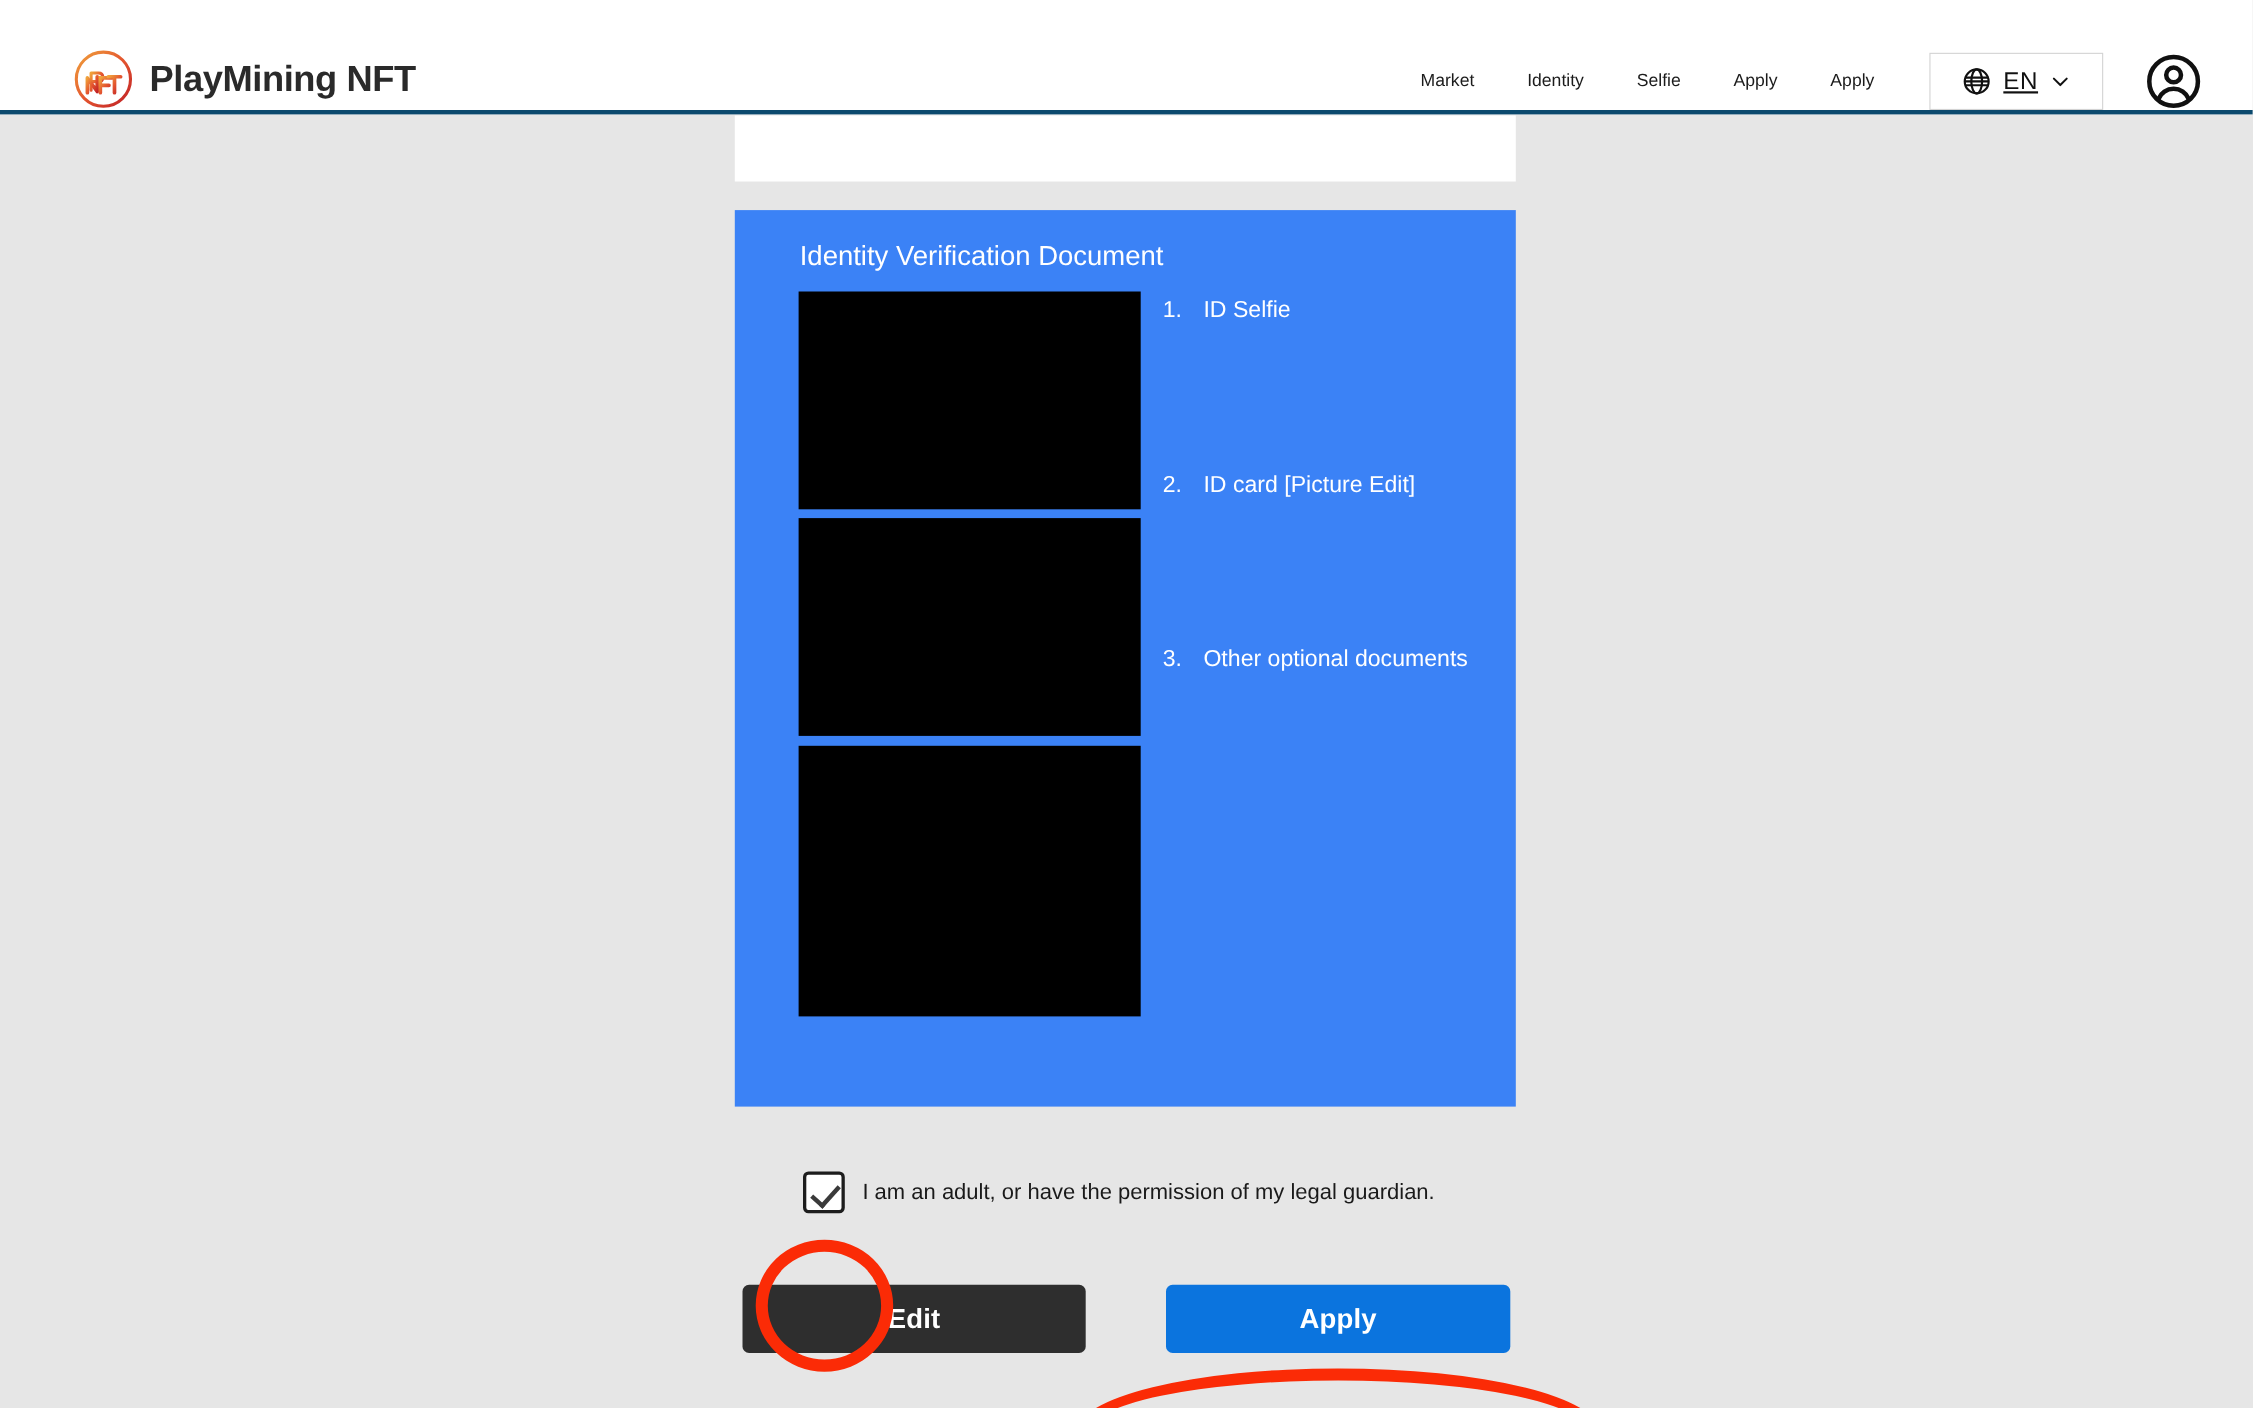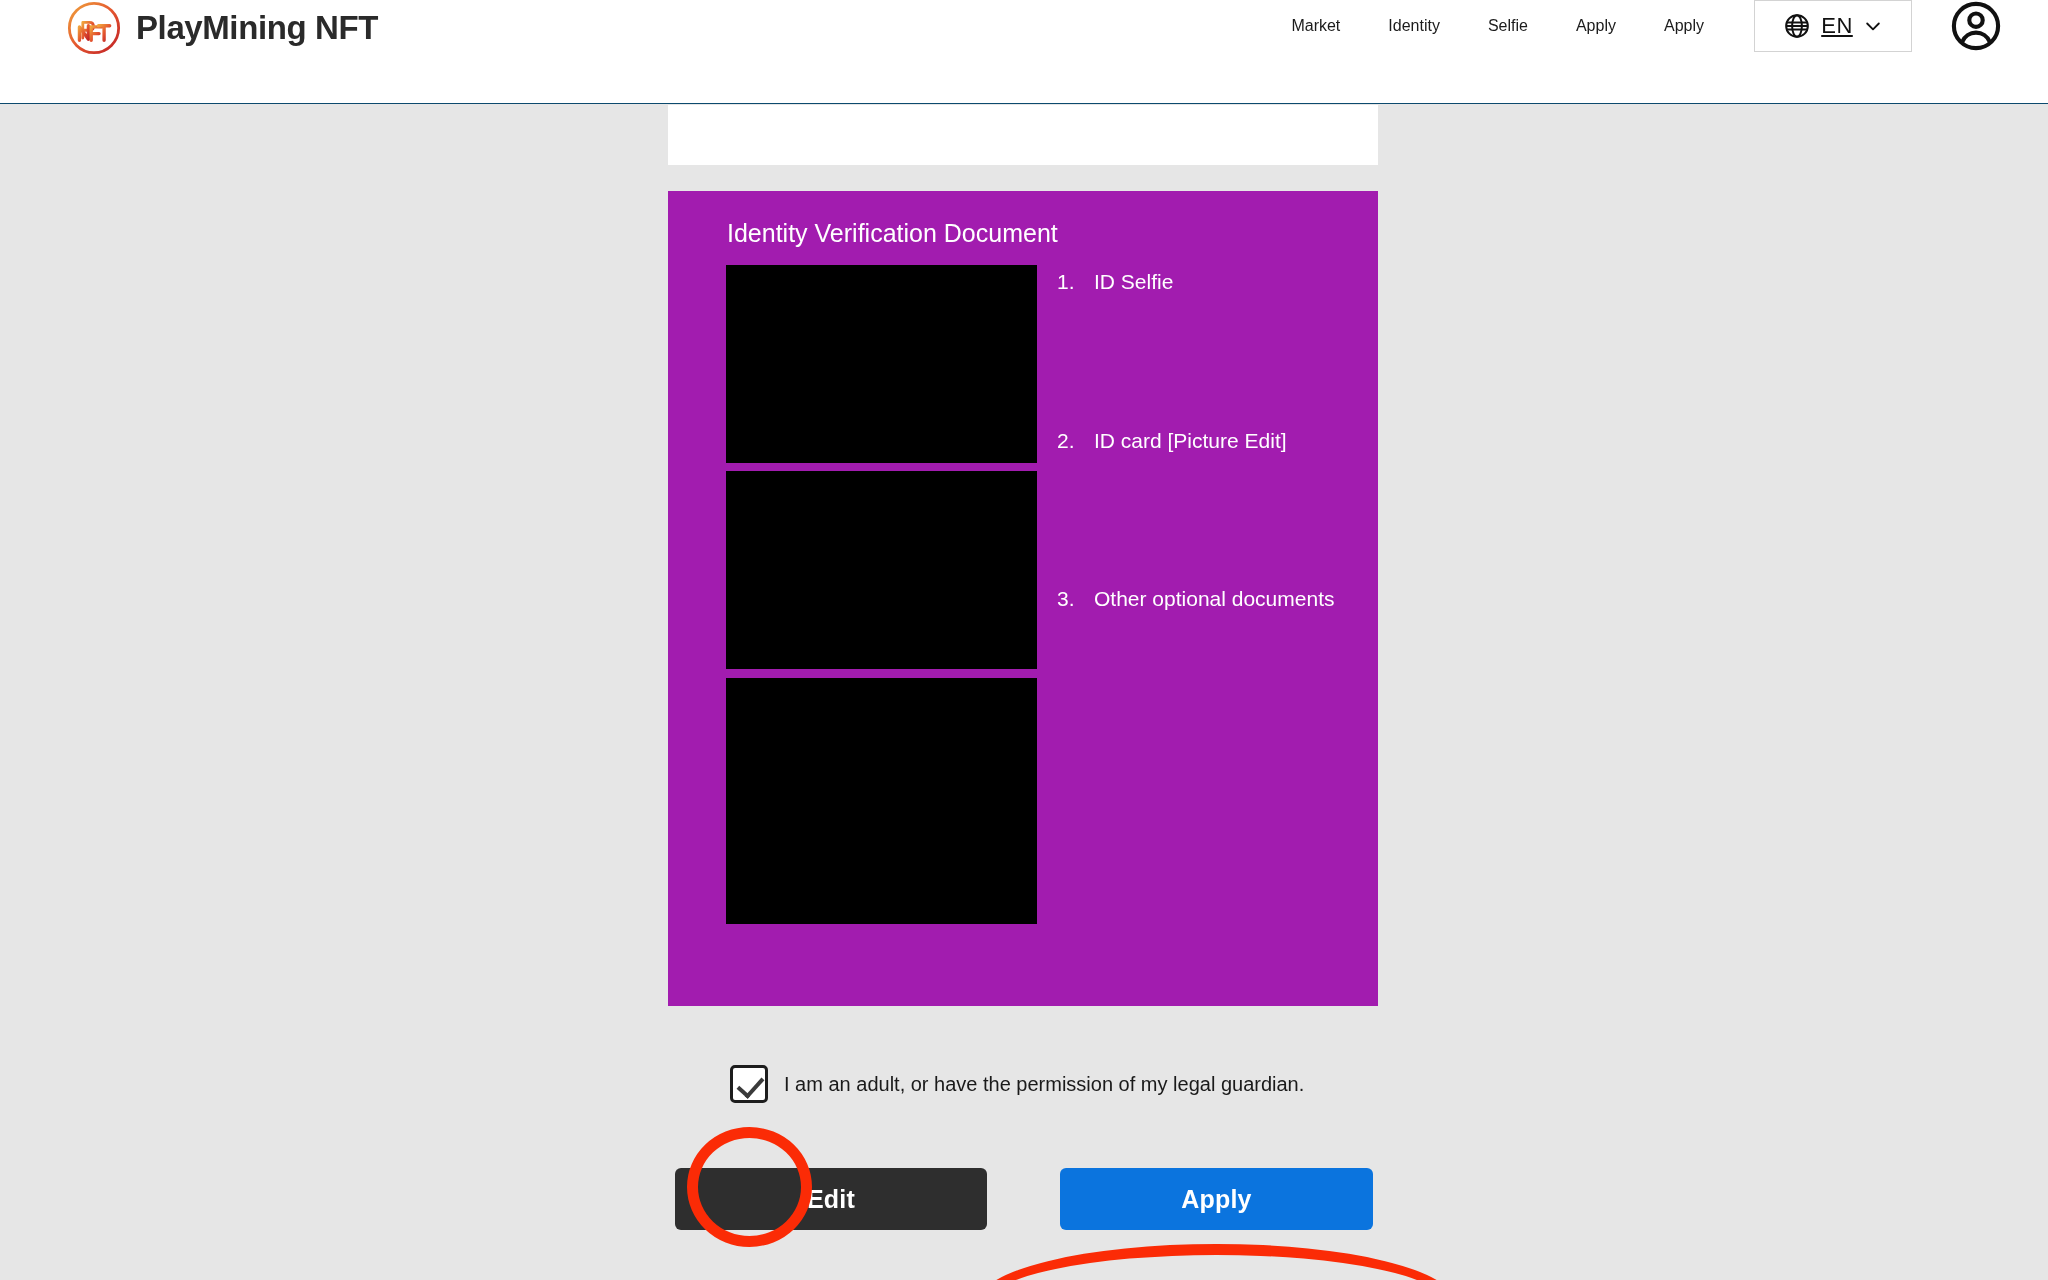--- a/index.html
+++ b/index.html
@@ -16,23 +16,23 @@
     position: relative;
   }
 
   
   #site-header {
     position: absolute;
     top: 0; left: 0;
     width: 2048px;
     height: 104px;
     background: #ffffff;
-    border-bottom: 1px solid #0c4a6e;
-    display: flex;
-    align-items: flex-start;
+    border-bottom: 4px solid #0c4a6e;
+    display: flex;
+    align-items: flex-end;
   }
 
   #brand {
     display: flex;
     align-items: center;
     margin-left: 66px;
     gap: 14px;
   }
 
   #brand-mark {
@@ -112,21 +112,21 @@
     background: #ffffff;
   }
 
   
   #document-panel {
     position: absolute;
     left: 668px;
     top: 86px;
     width: 710px;
     height: 815px;
-    background: #a21caf;
+    background: #3b82f6;
   }
 
   #panel-title {
     position: absolute;
     left: 59px;
     top: 28px;
     font-size: 25px;
     color: #ffffff;
     white-space: nowrap;
   }

